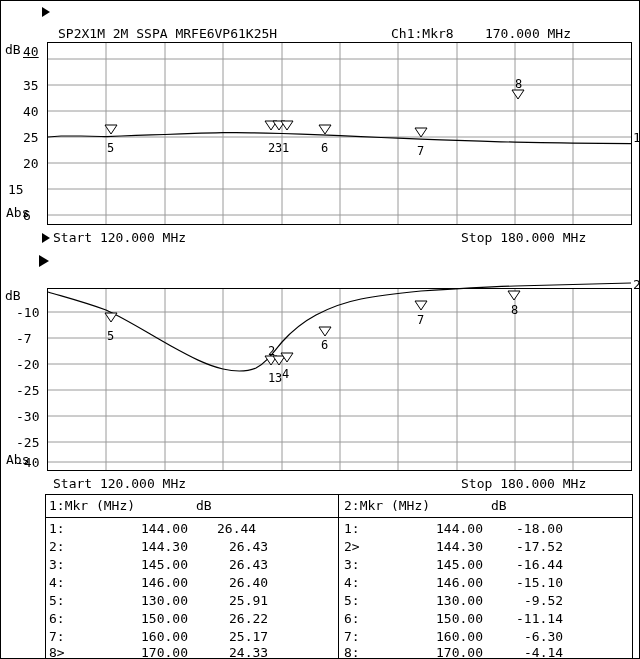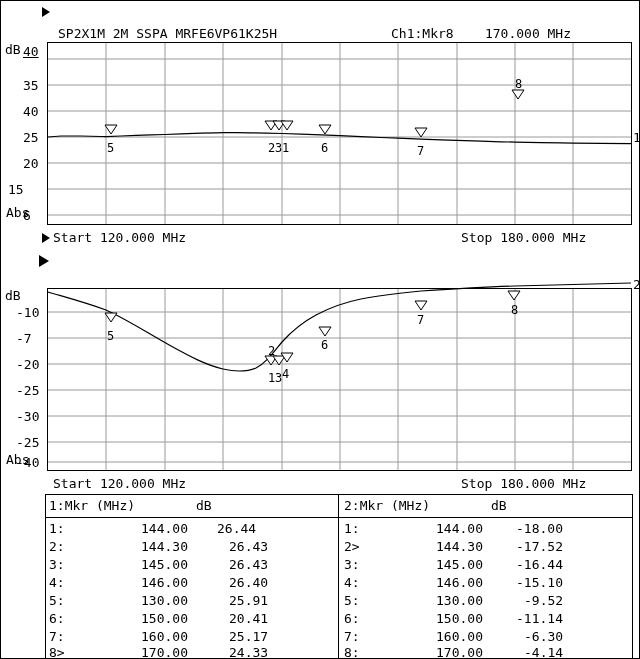--- a/index.html
+++ b/index.html
@@ -185,21 +185,21 @@
     <div class="t" style="left:228px;top:575px;">26.40</div>
   </div>
   <div>
     <div class="t" style="left:48px;top:593px;">5:</div>
     <div class="t" style="left:140px;top:593px;">130.00</div>
     <div class="t" style="left:228px;top:593px;">25.91</div>
   </div>
   <div>
     <div class="t" style="left:48px;top:611px;">6:</div>
     <div class="t" style="left:140px;top:611px;">150.00</div>
-    <div class="t" style="left:228px;top:611px;">20.41</div>
+    <div class="t" style="left:228px;top:611px;">26.22</div>
   </div>
   <div>
     <div class="t" style="left:48px;top:629px;">7:</div>
     <div class="t" style="left:140px;top:629px;">160.00</div>
     <div class="t" style="left:228px;top:629px;">25.17</div>
   </div>
   <div>
     <div class="t" style="left:48px;top:645px;">8&gt;</div>
     <div class="t" style="left:140px;top:645px;">170.00</div>
     <div class="t" style="left:228px;top:645px;">24.33</div>

